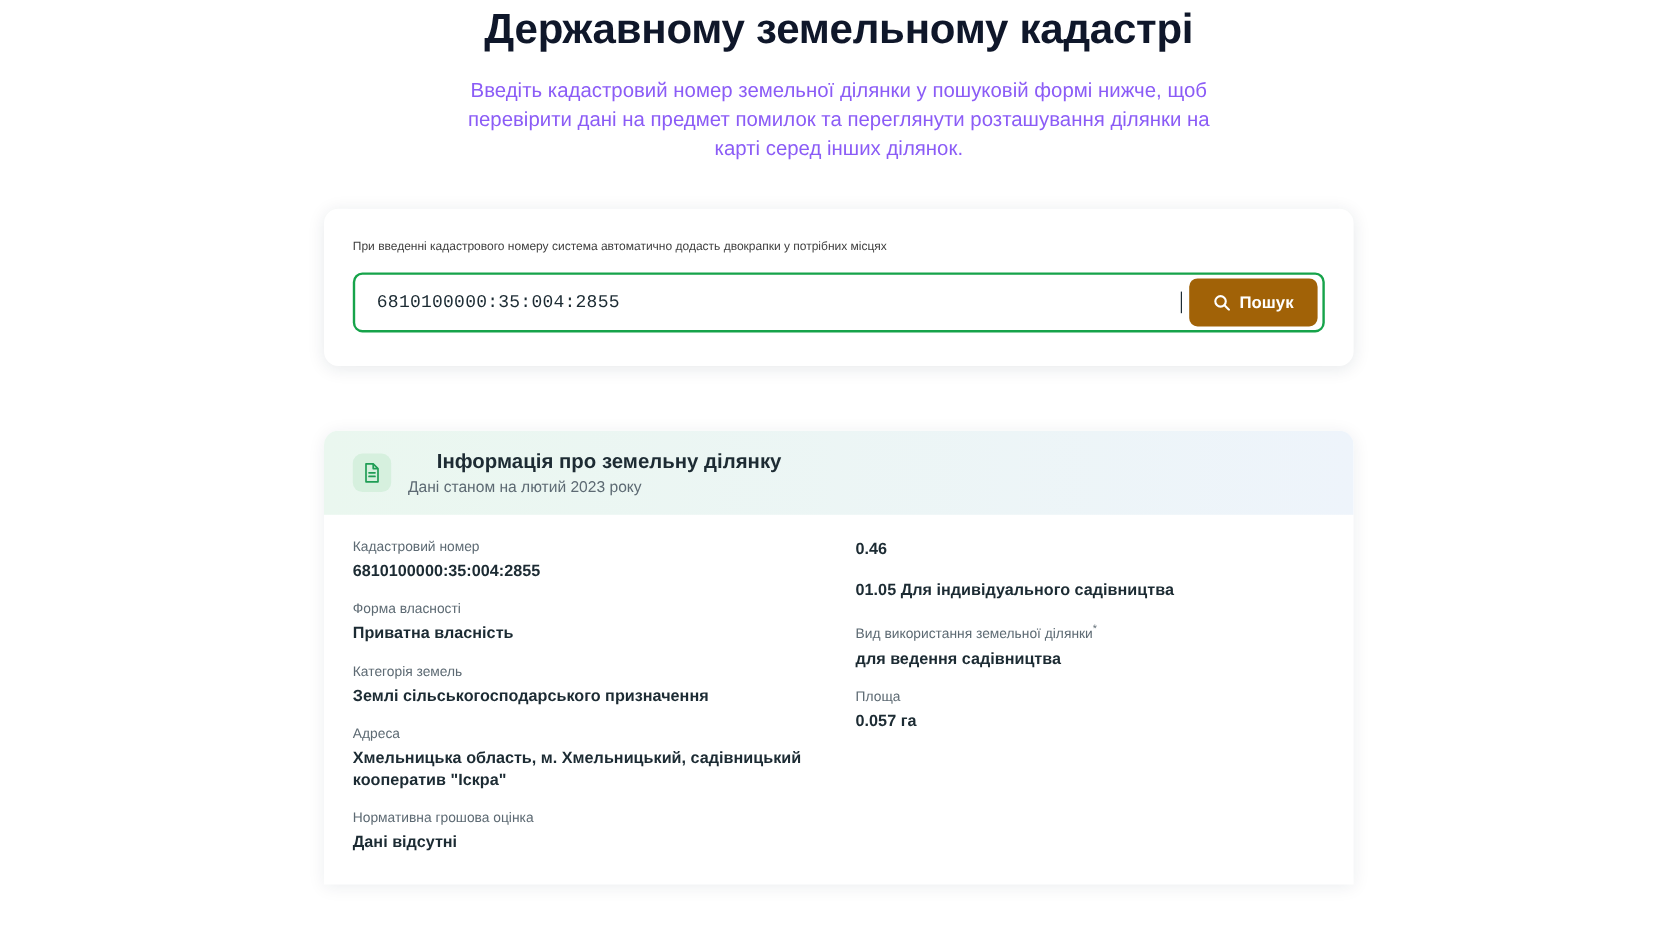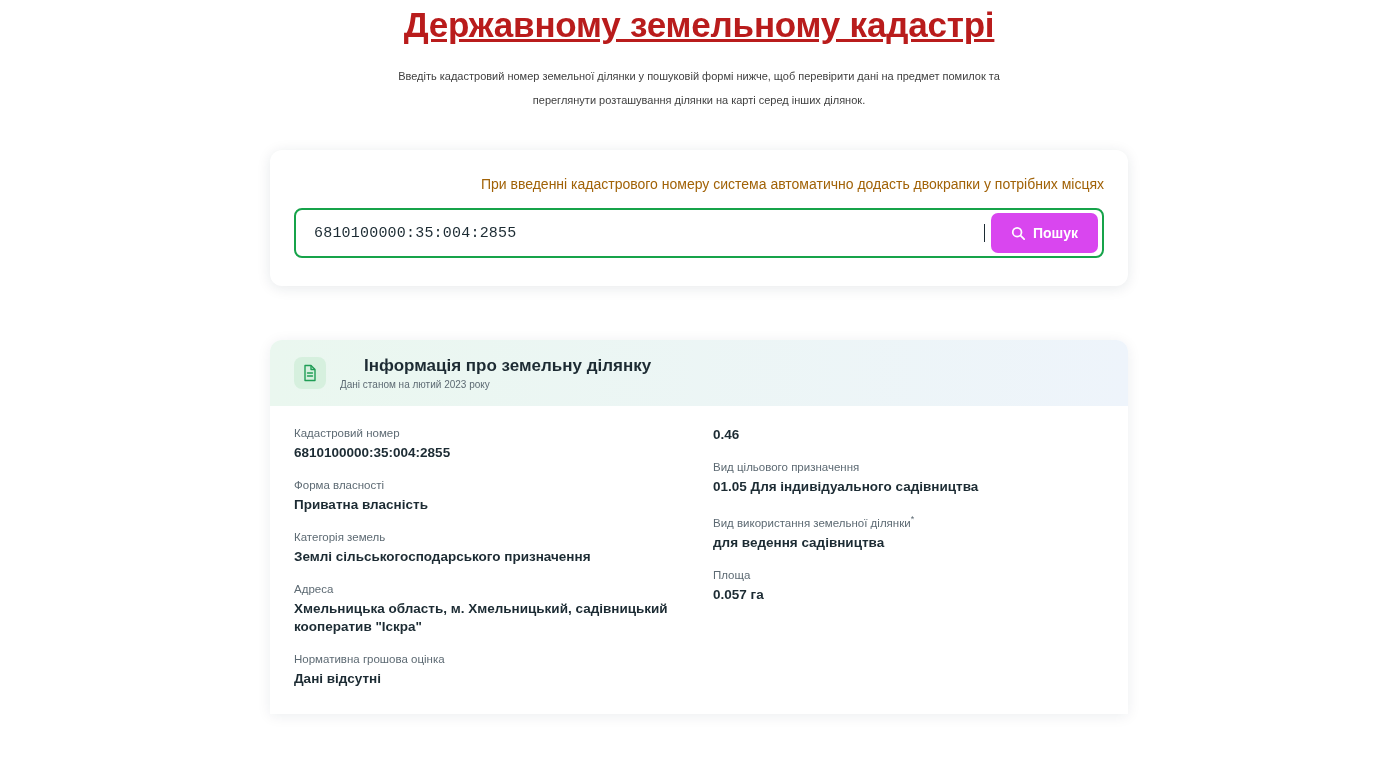--- a/index.html
+++ b/index.html
@@ -29,46 +29,45 @@
   .hero-title {
     font-size: 35px;
     font-weight: bold;
     line-height: 40px;
     margin: 0;
     color: #111111;
     letter-spacing: -0.2px;
   }
   .hero-title-accent {
     display: block;
-    color: #b91c1c;
+    color: #0f172a;
     font-size: 35px;
     font-weight: bold;
     line-height: 42px;
-    text-decoration: underline;
   }
   .hero-sub {
     width: 620px;
     margin: 18px auto 0 auto;
-    font-size: 11px;
+    font-size: 17px;
     line-height: 24px;
-    color: #404040;
+    color: #8b5cf6;
   }
   
   .search-card {
     margin-top: 38px;
     width: 858px;
     background: #ffffff;
     border-radius: 12px;
     box-shadow: 0 2px 14px rgba(18, 40, 60, 0.10);
     padding: 26px 24px 28px 24px;
   }
   .search-hint {
-    text-align: right;
-    font-size: 14px;
-    color: #a16207;
+    text-align: left;
+    font-size: 10px;
+    color: #404040;
     margin-bottom: 16px;
   }
   .search-row {
     position: relative;
     display: flex;
     align-items: center;
     border: 2px solid #16a34a;
     border-radius: 8px;
     height: 50px;
     background: #fff;
@@ -90,21 +89,21 @@
     width: 1px;
     height: 18px;
     background: #1c2b33;
     margin-left: -5px;
     margin-right: 6px;
   }
   .search-btn {
     display: flex;
     align-items: center;
     gap: 8px;
-    background: #d946ef;
+    background: #a16207;
     color: #ffffff;
     border: none;
     border-radius: 7px;
     height: 40px;
     padding: 0 20px;
     font-size: 14px;
     font-weight: bold;
     cursor: pointer;
     font-family: "Liberation Sans", sans-serif;
   }
@@ -136,21 +135,21 @@
     flex: none;
   }
   .info-head-title {
     font-size: 17px;
     font-weight: bold;
     color: #1d2b33;
     line-height: 20px;
     margin-left: 24px;
   }
   .info-head-sub {
-    font-size: 10px;
+    font-size: 13px;
     color: #5d6a73;
     margin-top: 3px;
   }
   .info-body {
     padding: 20px 24px 10px 24px;
     display: grid;
     grid-template-columns: 1fr 1fr;
     column-gap: 28px;
   }
   .field { margin-bottom: 16px; }
@@ -236,21 +235,20 @@
           <div class="field-label">Нормативна грошова оцінка</div>
           <div class="field-value">Дані відсутні</div>
         </div>
       </div>
 
       <div>
         <div class="field">
           <div class="field-value">0.46</div>
         </div>
         <div class="field">
-          <div class="field-label">Вид цільового призначення</div>
           <div class="field-value">01.05 Для індивідуального садівництва</div>
         </div>
         <div class="field">
           <div class="field-label">
             <span>Вид використання земельної ділянки</span><span class="sup">*</span>
           </div>
           <div class="field-value">для ведення садівництва</div>
         </div>
         <div class="field">
           <div class="field-label">Площа</div>

